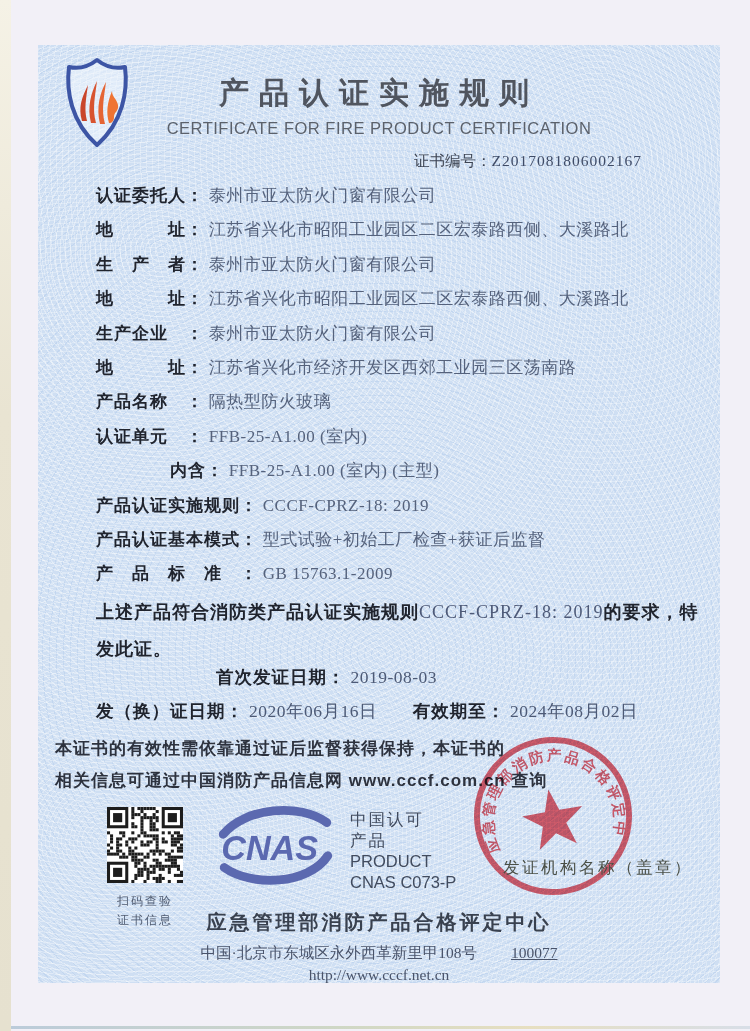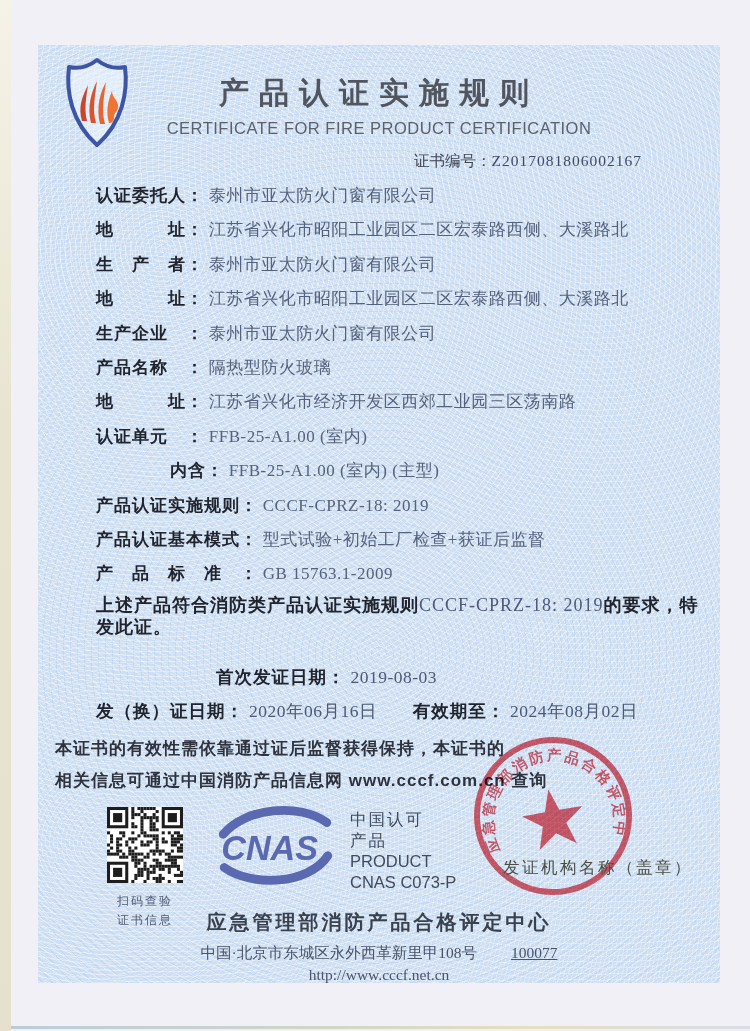--- a/index.html
+++ b/index.html
@@ -28,21 +28,21 @@
   .certno{position:absolute;right:78px;top:106px;font-size:15.5px;color:#3d4453;}
   .certno .num{font-family:"Liberation Serif",serif;color:#3f4b66;letter-spacing:1px;}
   .logo{position:absolute;left:24px;top:12px;}
   
   .fields{position:absolute;left:58px;top:134px;width:610px;}
   .frow{line-height:34.4px;white-space:nowrap;font-size:17px;}
   .frow.indent{padding-left:74px;}
   .flabel{font-weight:700;color:#20242e;letter-spacing:1px;}
   .fvalue{font-family:"Liberation Serif",serif;color:#55627c;letter-spacing:.5px;}
   .statement{position:absolute;left:58px;top:549px;width:612px;
-    font-size:18px;line-height:22px;font-weight:700;color:#20242e;letter-spacing:1px;}
+    font-size:18px;line-height:37px;font-weight:700;color:#20242e;letter-spacing:1px;}
   .statement .code{font-family:"Liberation Serif",serif;font-weight:400;color:#4e5a78;}
   .first-issue{position:absolute;left:178px;top:620px;font-size:17.5px;white-space:nowrap;}
   .reissue{position:absolute;left:58px;top:654px;font-size:17.5px;white-space:nowrap;}
   .dlabel{font-weight:700;color:#20242e;letter-spacing:1px;}
   .dvalue{font-family:"Liberation Serif",serif;color:#4d5a76;letter-spacing:.5px;}
   .gap{display:inline-block;width:26px;}
   .notice{position:absolute;left:0;top:688px;width:100%;
     font-size:17px;line-height:32px;font-weight:700;color:#2d323e;letter-spacing:1px;margin-left:17px;}
   
   .qr-block{position:absolute;left:66px;top:762px;width:82px;text-align:center;}
@@ -87,22 +87,22 @@
   <div class="certno">
     <span>证书编号：</span><span class="num">Z2017081806002167</span>
   </div>
 
   <div class="fields">
       <div class="frow"><span class="flabel">认证委托人：</span><span class="fvalue"> 泰州市亚太防火门窗有限公司</span></div>
       <div class="frow"><span class="flabel">地　　　址：</span><span class="fvalue"> 江苏省兴化市昭阳工业园区二区宏泰路西侧、大溪路北</span></div>
       <div class="frow"><span class="flabel">生　产　者：</span><span class="fvalue"> 泰州市亚太防火门窗有限公司</span></div>
       <div class="frow"><span class="flabel">地　　　址：</span><span class="fvalue"> 江苏省兴化市昭阳工业园区二区宏泰路西侧、大溪路北</span></div>
       <div class="frow"><span class="flabel">生产企业　：</span><span class="fvalue"> 泰州市亚太防火门窗有限公司</span></div>
+      <div class="frow"><span class="flabel">地　　　址：</span><span class="fvalue"> 江苏省兴化市经济开发区西郊工业园三区荡南路</span></div>
       <div class="frow"><span class="flabel">产品名称　：</span><span class="fvalue"> 隔热型防火玻璃</span></div>
-      <div class="frow"><span class="flabel">地　　　址：</span><span class="fvalue"> 江苏省兴化市经济开发区西郊工业园三区荡南路</span></div>
       <div class="frow"><span class="flabel">认证单元　：</span><span class="fvalue"> FFB-25-A1.00 (室内)</span></div>
       <div class="frow indent"><span class="flabel">内含：</span><span class="fvalue"> FFB-25-A1.00 (室内) (主型)</span></div>
       <div class="frow"><span class="flabel">产品认证实施规则：</span><span class="fvalue"> CCCF-CPRZ-18: 2019</span></div>
       <div class="frow"><span class="flabel">产品认证基本模式：</span><span class="fvalue"> 型式试验+初始工厂检查+获证后监督</span></div>
       <div class="frow"><span class="flabel">产　品　标　准　：</span><span class="fvalue"> GB 15763.1-2009</span></div>
     </div>
 
   <div class="statement">
     <span>上述产品符合消防类产品认证实施规则</span><span class="code">CCCF-CPRZ-18: 2019</span><span>的要求，特发此证。</span>
   </div>

